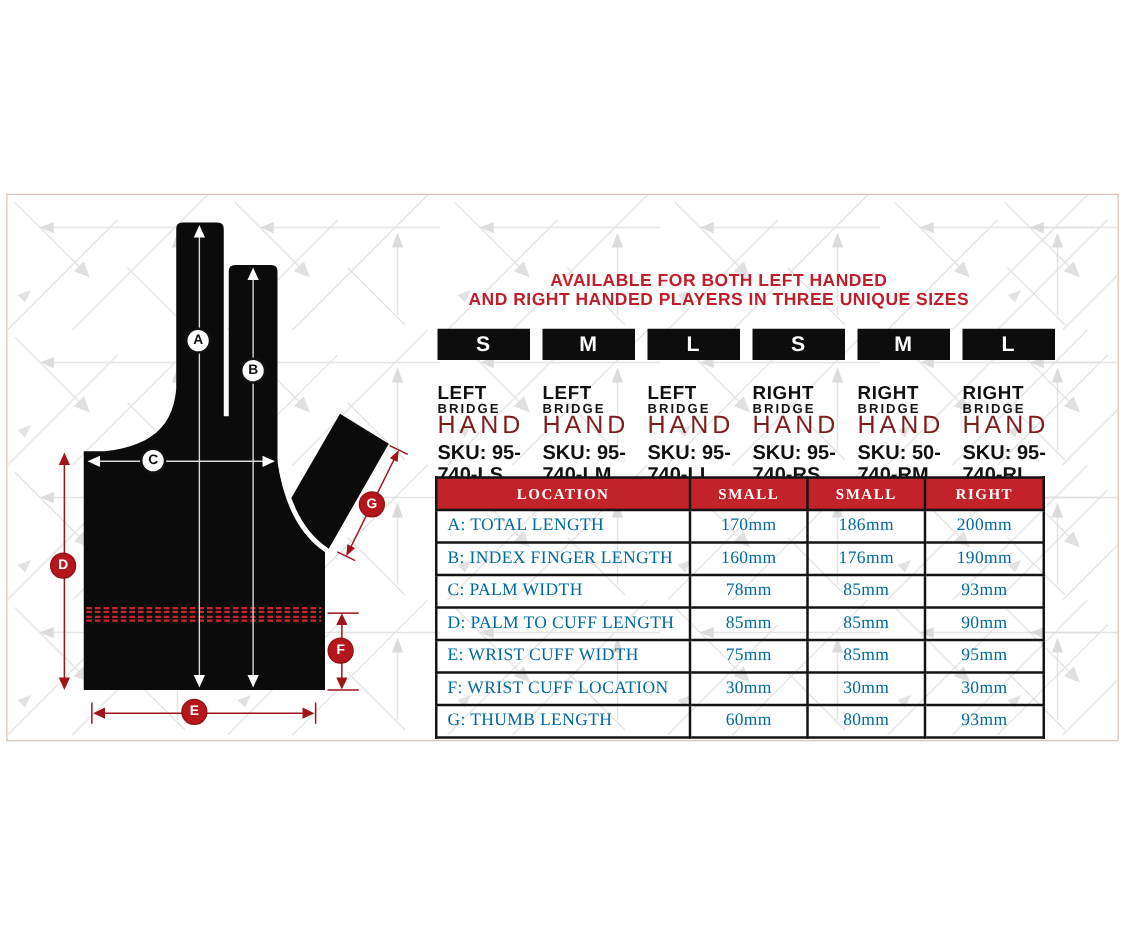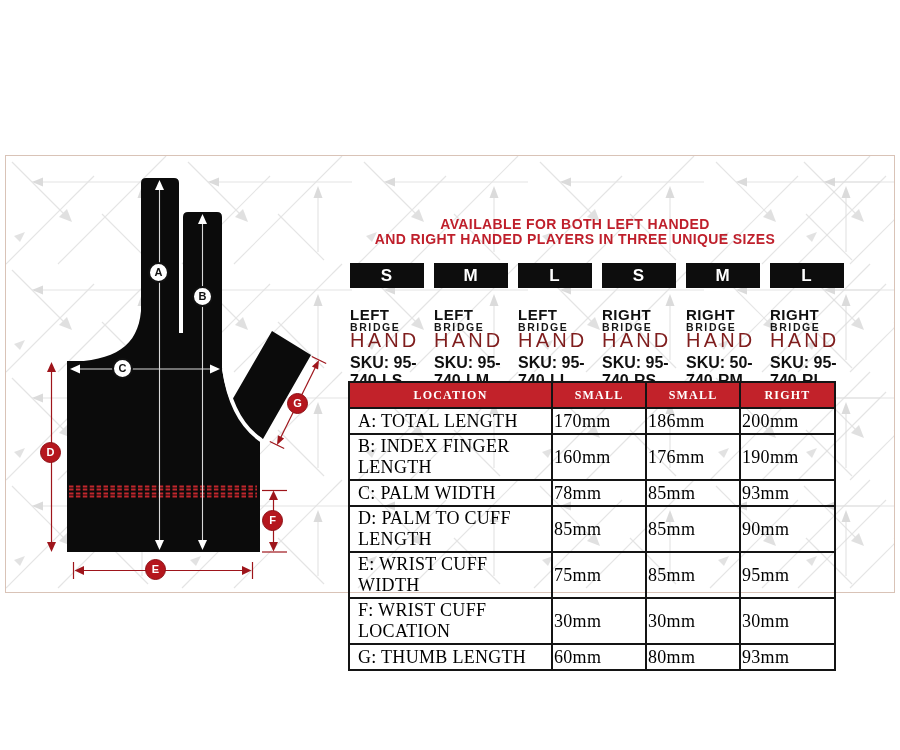--- a/index.html
+++ b/index.html
@@ -40,25 +40,25 @@
   
   .meas-table {
     position:absolute; left:348px; top:381px; width:486px; z-index:2;
     border-collapse:collapse; table-layout:fixed;font-family:Liberation Serif, serif;
   }
   .meas-table th {
     background:#c2222a; color:#ffffff; font-size:12px; font-weight:700;
     letter-spacing:1.2px; height:22px; border:2px solid #141414; text-align:center;
   }
   .meas-table td {
-    height:22px; border:2px solid #141414; font-size:18px; color:#000000;
+    height:22px; border:2px solid #141414; font-size:14px; color:#0369a1;
     letter-spacing:0.3px; background:transparent;
   }
   .meas-table td.loc { text-align:left; padding-left:8px; }
-  .meas-table td.val { }
+  .meas-table td.val { text-align:center; }
   .col-loc { width:203px; } .col-s { width:94px; } .col-m { width:94px; } .col-l { width:95px; }
 </style>
 </head>
 <body>
 
 <div class="artboard">
 
   <div class="frame">
     <svg width="888" height="436" aria-hidden="true">
       <defs>

